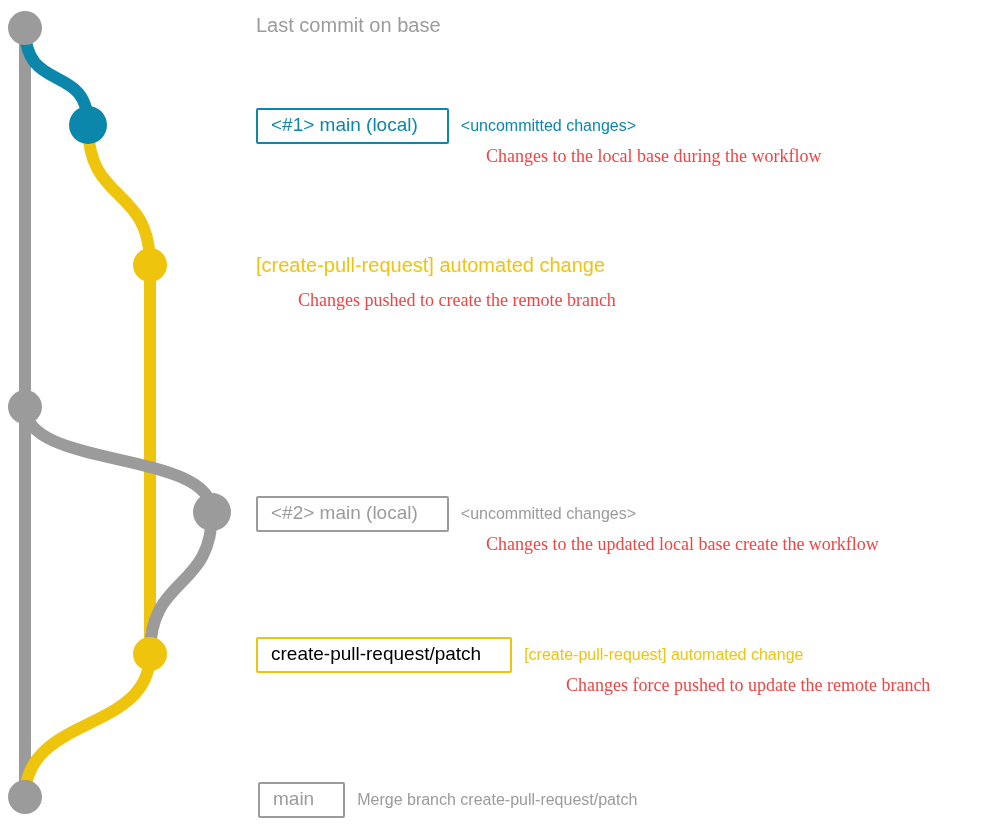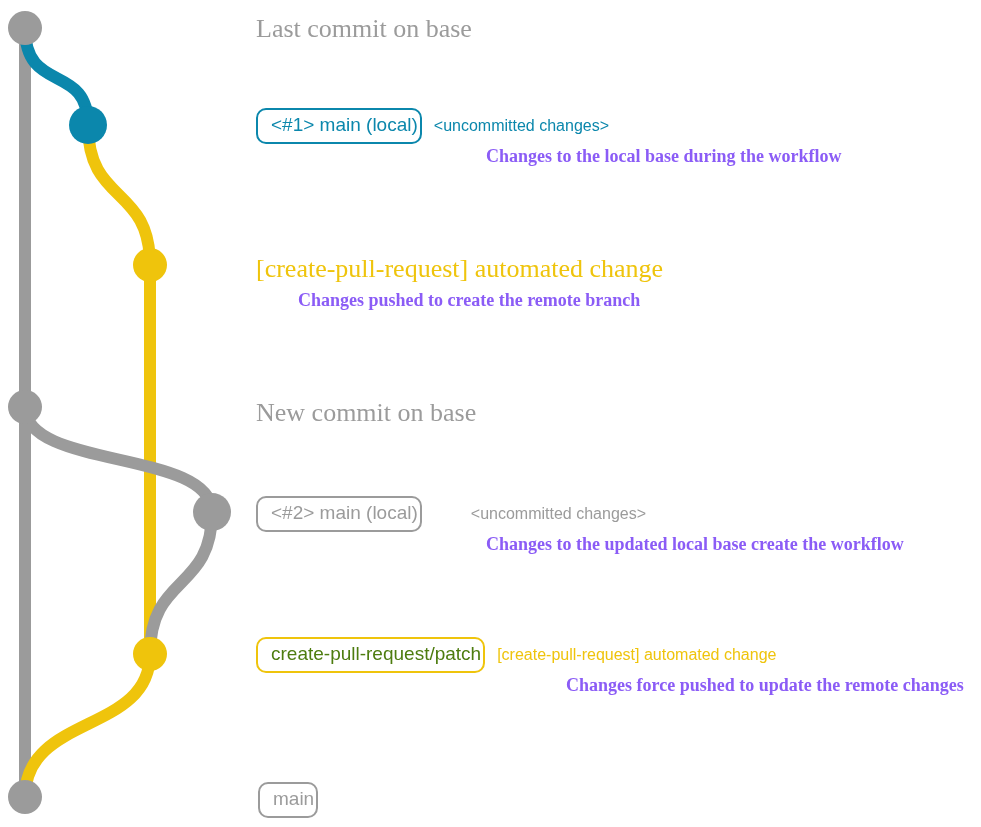--- a/index.html
+++ b/index.html
@@ -36,58 +36,57 @@
     position: absolute;
     display: flex;
     align-items: center;
   }
 
   .pill {
     display: inline-flex;
     align-items: center;
     justify-content: center;
     border: 2px solid #9b9b9b;
-    border-radius: 10px;
-    padding: 3px 2px 5px 13px;
+    border-radius: 2px;
+    padding: 3px 29px 5px 13px;
     font-size: 19px;
     font-family: "Liberation Sans", sans-serif;
     color: #9b9b9b;
     white-space: nowrap;
     line-height: 1.25;
     box-sizing: border-box;
   }
   .pill.blue { border-color: #0b87ac; color: #0b87ac; }
-  .pill.yellow { border-color: #efc40c; color: #4d7c0f; }
+  .pill.yellow { border-color: #efc40c; color: #000000; }
   .pill.gray { border-color: #9b9b9b; color: #9b9b9b; }
 
   .subject {
     font-size: 16px;
     font-family: "Liberation Sans", sans-serif;
     white-space: nowrap;
     line-height: 1.2;
   }
   .subject.blue { color: #0b87ac; }
   .subject.yellow { color: #efc40c; }
   .subject.gray { color: #9b9b9b; }
 
   .plain-label {
     position: absolute;
-    font-size: 26px;
-    font-family: Liberation Serif, serif;
+    font-size: 20px;
+    font-family: Liberation Sans, sans-serif;
     color: #9b9b9b;
     white-space: nowrap;
   }
 
   .desc {
     position: absolute;
     font-family: "Liberation Serif", serif;
     font-size: 18px;
-    color: #8b5cf6;
+    color: #ef4444;
     white-space: nowrap;
-    font-weight: bold;
   }
 
   .gap-12 { margin-left: 12px; }
 </style>
 </head>
 <body>
 
 <svg id="graph-svg" viewBox="0 0 981 827" xmlns="http://www.w3.org/2000/svg">
   <g id="edges-group">
       <path d="M 25 28 L 25 407" stroke="#9b9b9b" stroke-width="12" fill="none" stroke-linecap="round"></path>
@@ -112,27 +111,27 @@
 
 <div class="rows-layer" id="rows-layer">
     <div class="plain-label" style="left: 256px; top: 14px;">Last commit on base</div>
     <div class="row" style="left: 256px; top: 108px;">
       <span class="pill blue">&lt;#1&gt; main (local)</span>
       <span class="subject blue gap-12">&lt;uncommitted changes&gt;</span>
     </div>
     <div class="desc" style="left: 486px; top: 146px;">Changes to the local base during the workflow</div>
     <div class="plain-label" style="left: 256px; top: 254px; color: rgb(239, 196, 12);">[create-pull-request] automated change</div>
     <div class="desc" style="left: 270px; top: 290px; margin-left: 28px;">Changes pushed to create the remote branch</div>
-    <div class="plain-label" style="left: 256px; top: 398px;">New commit on base</div>
-    <div class="row" style="left: 256px; top: 496px; gap: 37px;">
+    <div class="row" style="left: 256px; top: 496px;">
       <span class="pill gray">&lt;#2&gt; main (local)</span>
       <span class="subject gray gap-12">&lt;uncommitted changes&gt;</span>
     </div>
     <div class="desc" style="left: 486px; top: 534px;">Changes to the updated local base create the workflow</div>
     <div class="row" style="left: 256px; top: 637px;">
       <span class="pill yellow">create-pull-request/patch</span>
       <span class="subject yellow gap-12">[create-pull-request] automated change</span>
     </div>
-    <div class="desc" style="left: 566px; top: 675px;">Changes force pushed to update the remote changes</div>
+    <div class="desc" style="left: 566px; top: 675px;">Changes force pushed to update the remote branch</div>
     <div class="row" style="left: 258px; top: 782px; justify-content: center;">
       <span class="pill gray">main</span>
+      <span class="subject gray gap-12">Merge branch create-pull-request/patch</span>
     </div>
   </div>
 
 </body></html>

